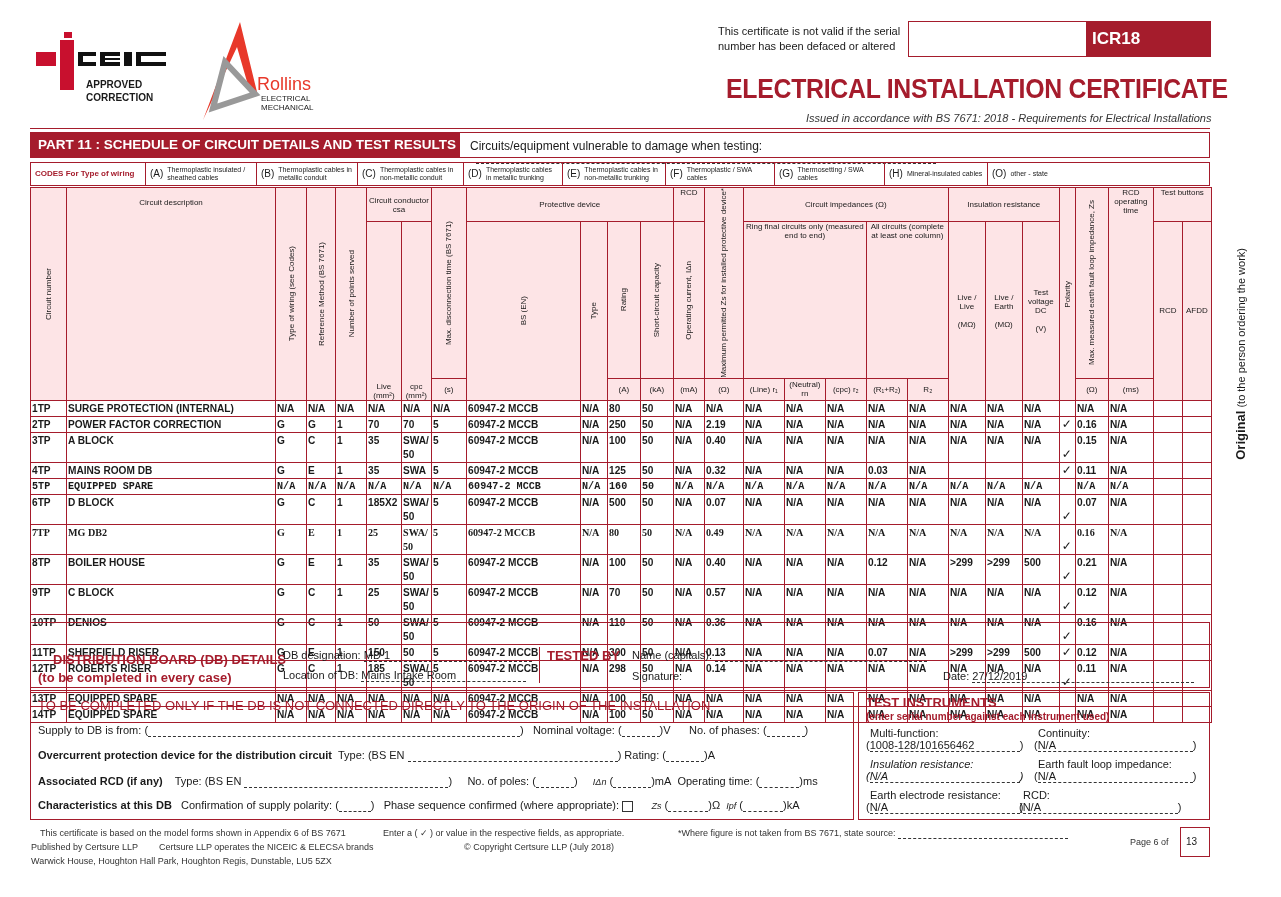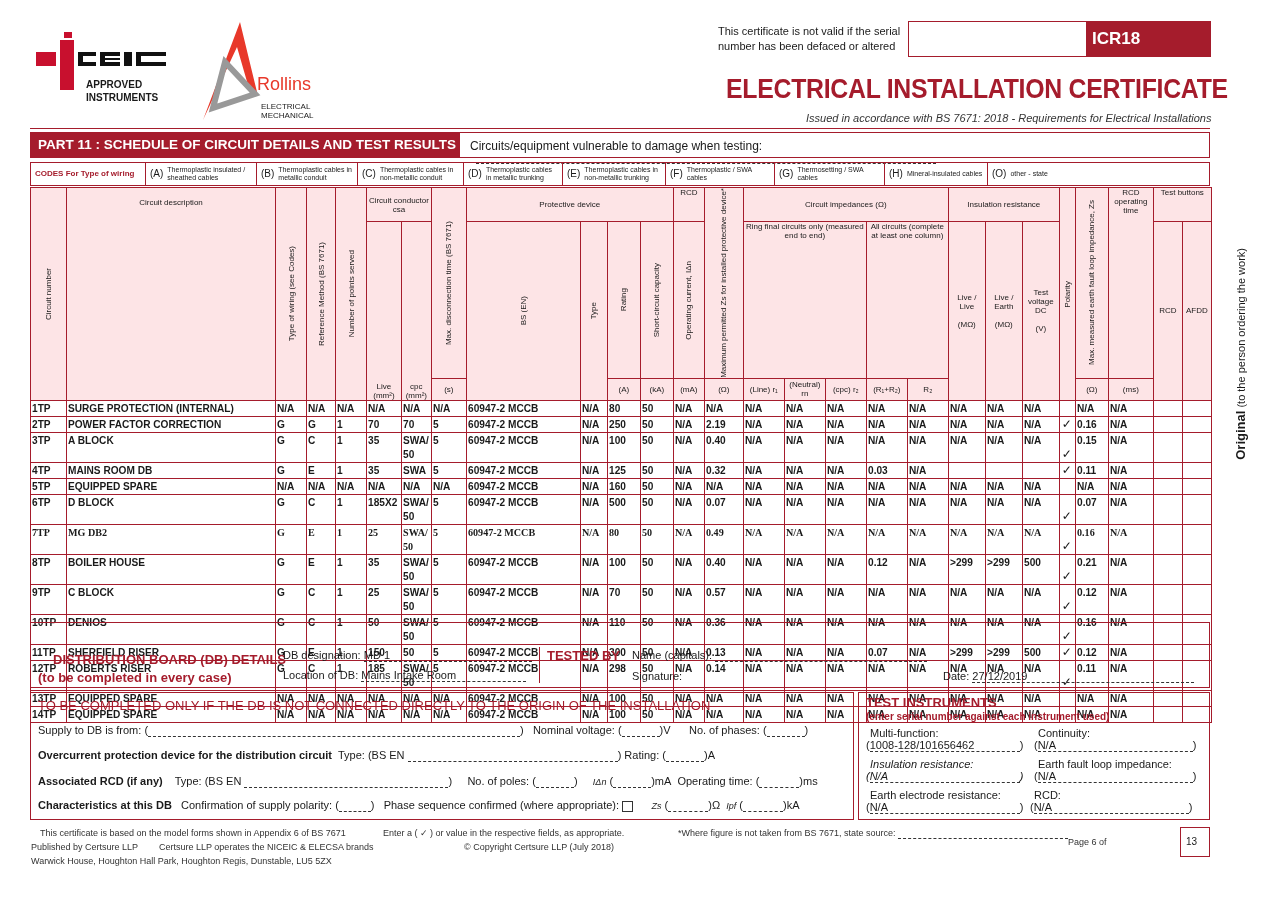--- a/index.html
+++ b/index.html
@@ -59,30 +59,30 @@
     <rect x="64" y="22" width="20" height="14" fill="#111"></rect>
     <rect x="88" y="22" width="8" height="14" fill="#111"></rect>
     <rect x="100" y="22" width="30" height="14" fill="#111"></rect>
     <rect x="47" y="26" width="13" height="6" fill="#fff"></rect>
     <rect x="69" y="26" width="15" height="2" fill="#fff"></rect>
     <rect x="69" y="30" width="15" height="2" fill="#fff"></rect>
     <rect x="105" y="26" width="25" height="6" fill="#fff"></rect>
   </svg>
   <div class="abs" style="left:50px;top:48px;font-size:10px;font-weight:bold;line-height:13px">
     <div>APPROVED</div>
-    <div>INSTRUMENTS</div>
+    <div>CORRECTION</div>
   </div>
 </div>
 <div id="rollins" class="abs">
   <svg width="140" height="98" viewBox="0 0 140 98">
     <polygon points="45,0 62,70 55,70 42,25 8,98" fill="#e8382a"></polygon>
     <polygon points="30,40 60,72 18,86" fill="none" stroke="#999" stroke-width="6"></polygon>
   </svg>
   <div class="abs" style="left:62px;top:52px;color:#e8382a;font-size:18px">Rollins</div>
-  <div class="abs" style="left:66px;top:80px;font-size:8px;line-height:9px">
+  <div class="abs" style="left:66px;top:72px;font-size:8px;line-height:9px">
     <div>ELECTRICAL</div>
     <div>MECHANICAL</div>
   </div>
 </div>
 
 <div id="serial-note" class="abs">This certificate is not valid if the serial number has been defaced or altered</div>
 <div id="serial-box" class="abs">
   <div id="serial-white"></div>
   <div id="serial-code">ICR18</div>
 </div>
@@ -366,21 +366,21 @@
         <td><span></span></td>
         <td><span></span></td>
         <td class="chk">
           <i>✓</i>
         </td>
         <td><span>0.11</span></td>
         <td><span>N/A</span></td>
         <td></td>
         <td></td>
       </tr>
-      <tr style="height: 16px;">
+      <tr style="height: 16px; font-family: Liberation Mono, monospace;">
         <td><span>5TP</span></td>
         <td><span>EQUIPPED SPARE</span></td>
         <td><span>N/A</span></td>
         <td><span>N/A</span></td>
         <td><span>N/A</span></td>
         <td><span>N/A</span></td>
         <td><span style="white-space: normal; width: 26px;">N/A</span></td>
         <td><span>N/A</span></td>
         <td><span>60947-2  MCCB</span></td>
         <td><span>N/A</span></td>
@@ -729,28 +729,28 @@
         <div class="lbl">(<span class="uline" style="width:150px">N/A</span>)</div>
       </div>
       <div class="abs" style="left: 175px; top: 65px;">
         <div class="lbl" style="padding-left:4px">Earth fault loop impedance:</div>
         <div class="lbl">(<span class="uline" style="width:155px">N/A</span>)</div>
       </div>
       <div class="abs" style="left: 7px; top: 96px;">
         <div class="lbl" style="padding-left:4px">Earth electrode resistance:</div>
         <div class="lbl">(<span class="uline" style="width:150px">N/A</span>)</div>
       </div>
-      <div class="abs" style="left: 171px; top: 96px;">
+      <div class="abs" style="left: 160px; top: 96px;">
         <div class="lbl" style="padding-left:4px">RCD:</div>
         <div class="lbl">(<span class="uline" style="width:155px">N/A</span>)</div>
       </div>
     </div>
 </div>
 
 <div class="abs fnote" style="left:40px;top:828px">This certificate is based on the model forms shown in Appendix 6 of BS 7671</div>
 <div class="abs fnote" style="left:383px;top:828px">Enter a (  ✓ ) or value in the respective fields, as appropriate.</div>
 <div class="abs fnote" style="left:31px;top:842px">Published by Certsure LLP</div>
 <div class="abs fnote" style="left:159px;top:842px">Certsure LLP operates the NICEIC &amp; ELECSA brands</div>
 <div class="abs fnote" style="left:464px;top:842px">© Copyright Certsure LLP (July 2018)</div>
 <div class="abs fnote" style="left:31px;top:856px">Warwick House, Houghton Hall Park, Houghton Regis, Dunstable, LU5 5ZX</div>
 <div class="abs fnote" style="left:678px;top:826px"><span>*Where figure is not taken from BS 7671, state source:</span> <span class="uline" style="width:170px">&nbsp;</span></div>
-<div class="abs fnote" style="left:1068px;top:837px">Page 6  of</div>
+<div class="abs fnote" style="left:1130px;top:837px">Page 6  of</div>
 <div id="pagebox" class="abs">13</div>
 
 </body></html>

